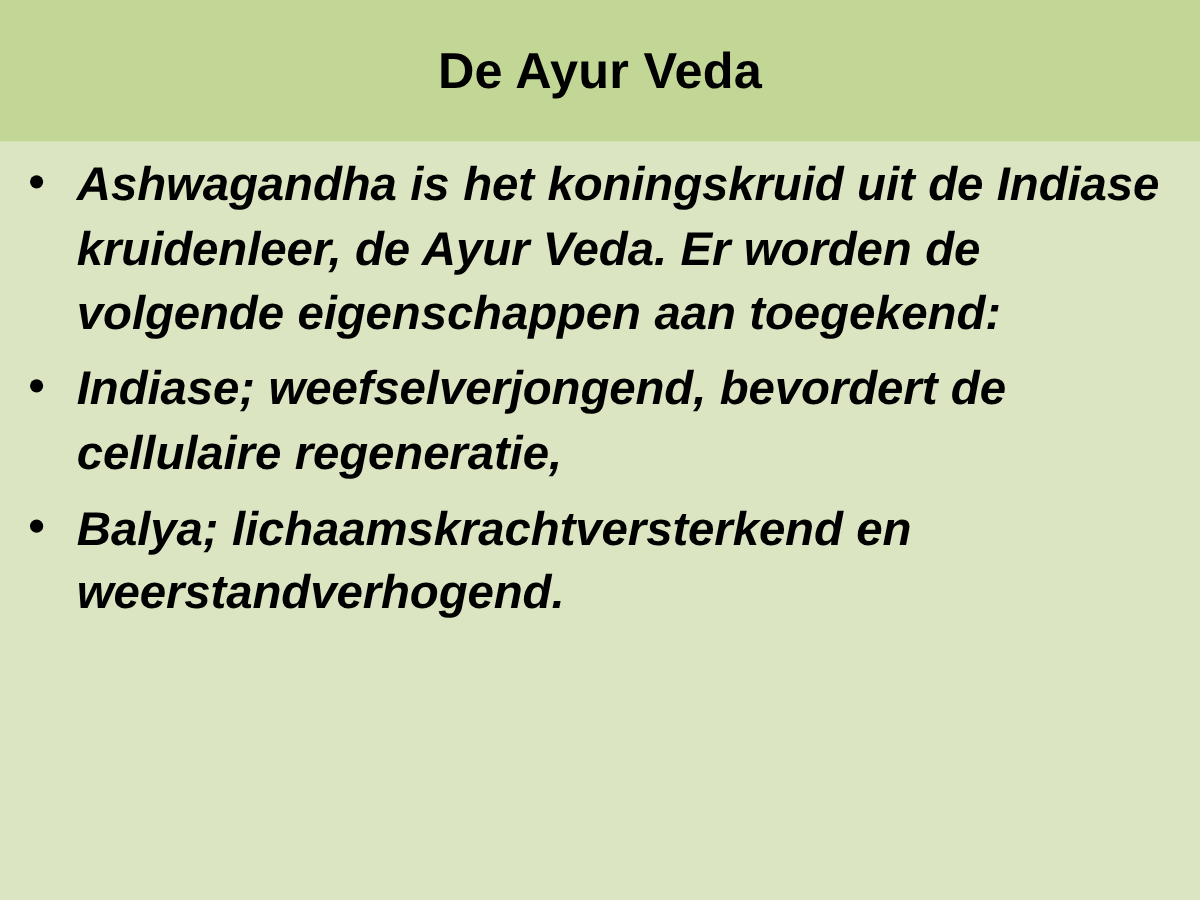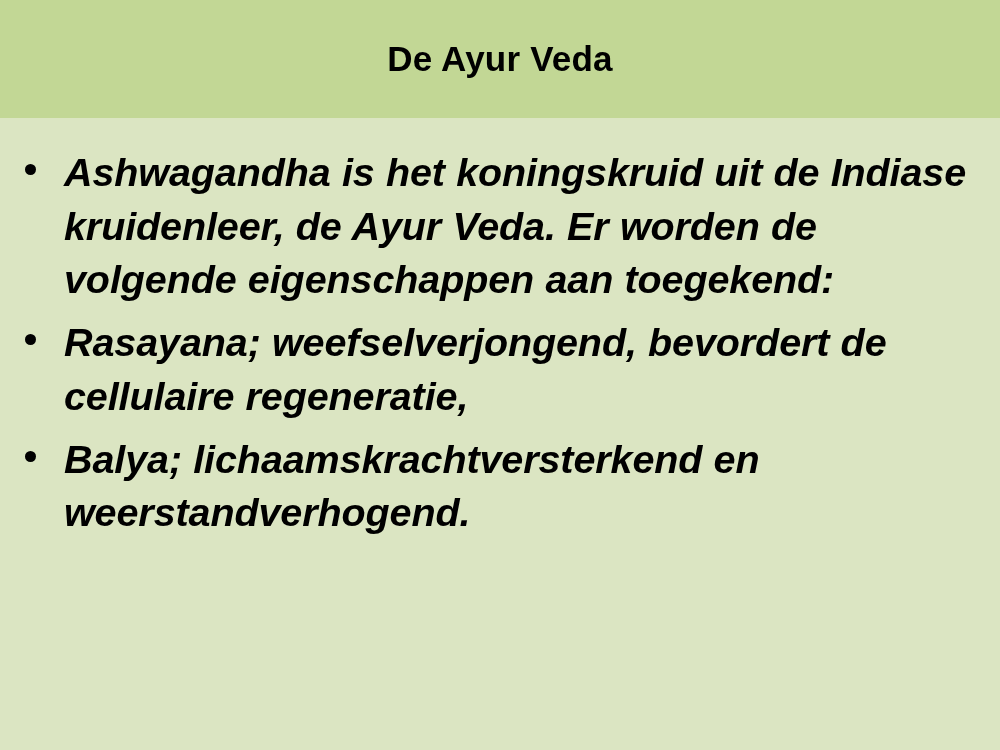--- a/index.html
+++ b/index.html
@@ -30,35 +30,35 @@
     height: 118px;
     background: #c2d795;
     display: flex;
     align-items: center;
     justify-content: center;
     flex: 0 0 auto;
   }
 
   .slide-title {
     font-family: "Liberation Sans", sans-serif;
-    font-size: 35px;
+    font-size: 42px;
     font-weight: bold;
     font-style: normal;
     color: #000000;
     letter-spacing: 0.2px;
     line-height: 1.05;
     text-align: center;
     white-space: nowrap;
   }
 
   
   .body-area {
     flex: 1 1 auto;
     background: #dbe5c2;
-    padding: 28px 30px 0 14px;
+    padding: 10px 30px 0 14px;
     box-sizing: border-box;
   }
 
   .bullet-list {
     list-style: none;
     margin: 0;
     padding: 0;
   }
 
   .bullet-item {
@@ -106,21 +106,21 @@
   <div class="body-area">
     <ul class="bullet-list">
 
       <li class="bullet-item">
         <span class="bullet-marker"></span>
         <span class="bullet-text">Ashwagandha is het koningskruid uit de Indiase kruidenleer, de Ayur Veda. Er worden de volgende eigenschappen aan toegekend:</span>
       </li>
 
       <li class="bullet-item">
         <span class="bullet-marker"></span>
-        <span class="bullet-text">Rasayana; weefselverjongend, bevordert de cellulaire regeneratie,</span>
+        <span class="bullet-text">Indiase; weefselverjongend, bevordert de cellulaire regeneratie,</span>
       </li>
 
 
       <li class="bullet-item">
         <span class="bullet-marker"></span>
         <span class="bullet-text">Balya; lichaamskrachtversterkend en weerstandverhogend.</span>
       </li>
 
     </ul>
   </div>

